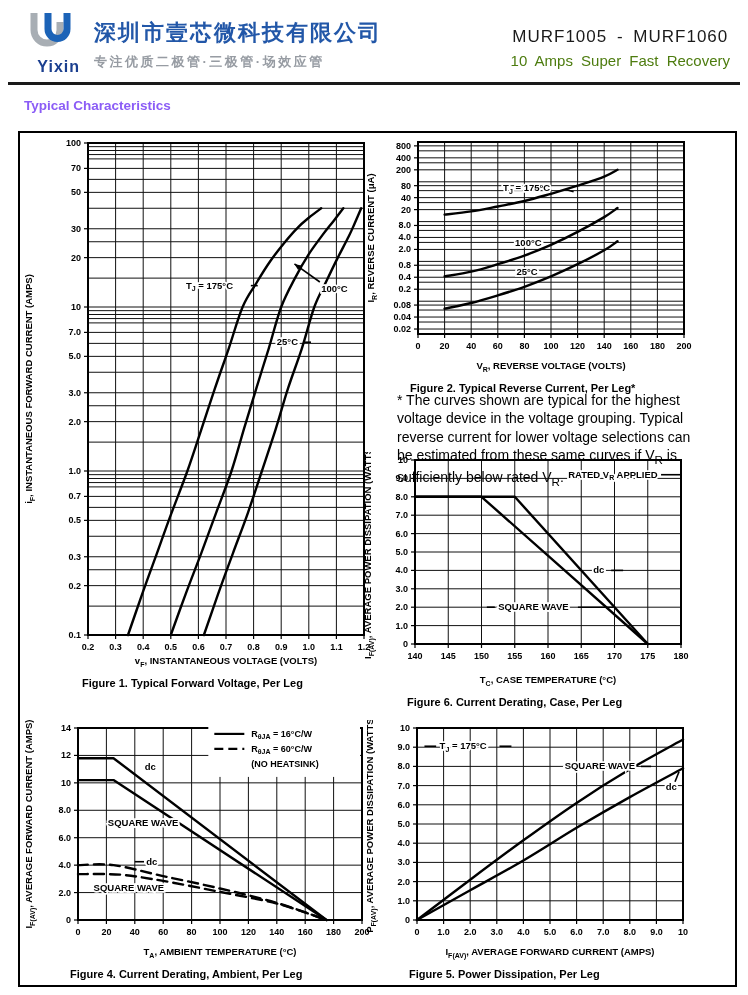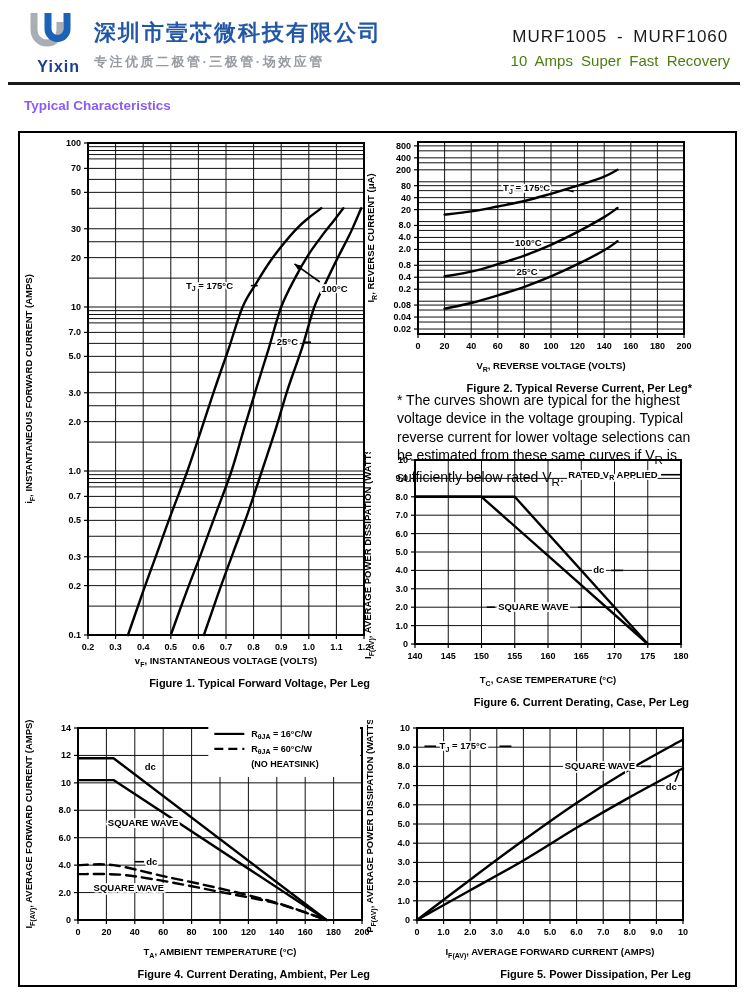--- a/index.html
+++ b/index.html
@@ -10,21 +10,21 @@
   .co{margin-left:14px;padding-top:8px;}
   .co-name{font-size:22px;font-weight:bold;color:#2257a8;letter-spacing:2px;}
   .co-tag{font-size:13px;color:#979ca3;letter-spacing:2.5px;margin-top:5px;font-weight:bold;}
   .part{margin-left:auto;text-align:right;padding-top:14px;line-height:1.5;}
   .part-range{font-size:17px;color:#1a1a1a;word-spacing:4px;letter-spacing:1px;text-align:center;}
   .part-sub{font-size:15px;color:#4d7c0f;word-spacing:4px;}
   .rule{height:3px;background:#1a1a1a;margin:6px 8px 0 8px;}
   h1{font-size:13.5px;font-weight:bold;margin:13px 0 5px 24px;color:#8b5cf6;}
   .charts-box{position:absolute;left:18px;top:131px;width:715px;height:852px;border:2px solid #000;background:#fff;}
   .fig{position:absolute;margin:0;padding:0;}
-  .cap{font-size:11px;font-weight:bold;text-align:right;margin-top:2px;white-space:nowrap;}
+  .cap{font-size:11px;font-weight:bold;text-align:left;margin-top:2px;white-space:nowrap;}
   .note{position:absolute;left:377px;top:258px;width:306px;font-size:14px;line-height:1.32;margin:0;}
   svg text{font-family:"Liberation Sans",sans-serif;fill:#000;}
 </style>
 </head>
 <body>
 
 <div class="page">
   <header>
     <div class="logo">
       <svg width="50" height="46" viewBox="0 0 50 46">

